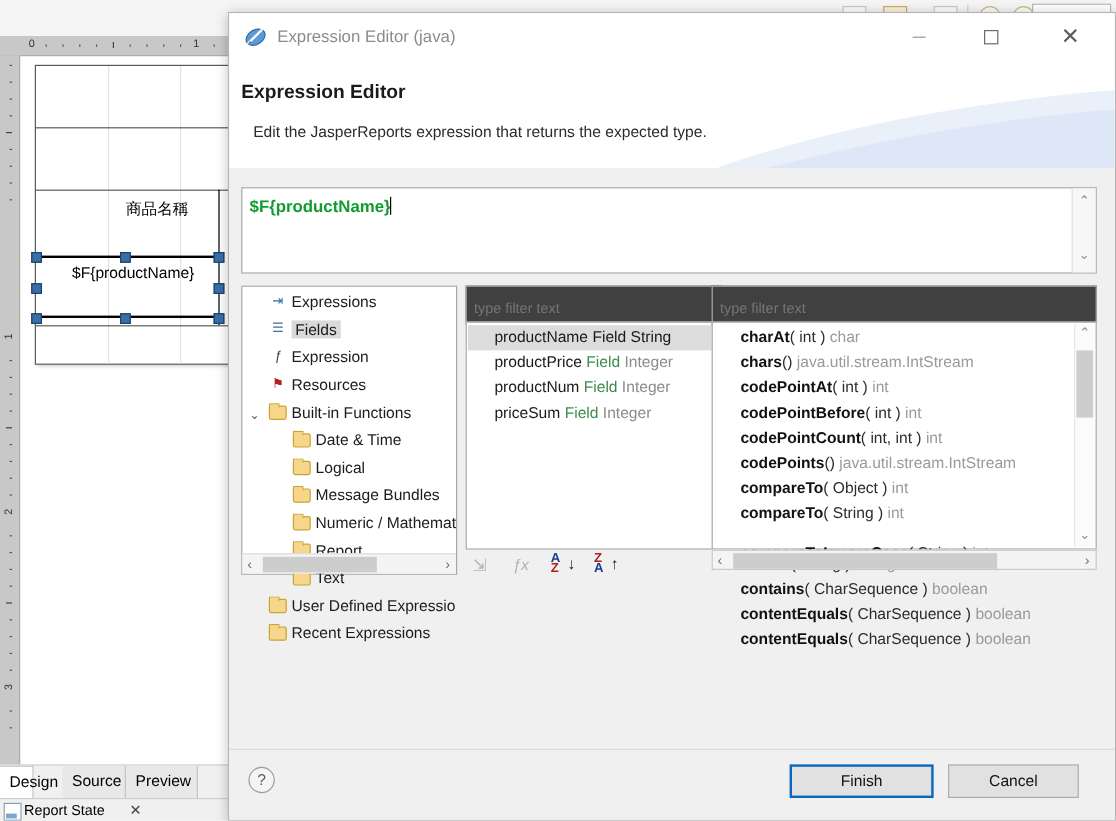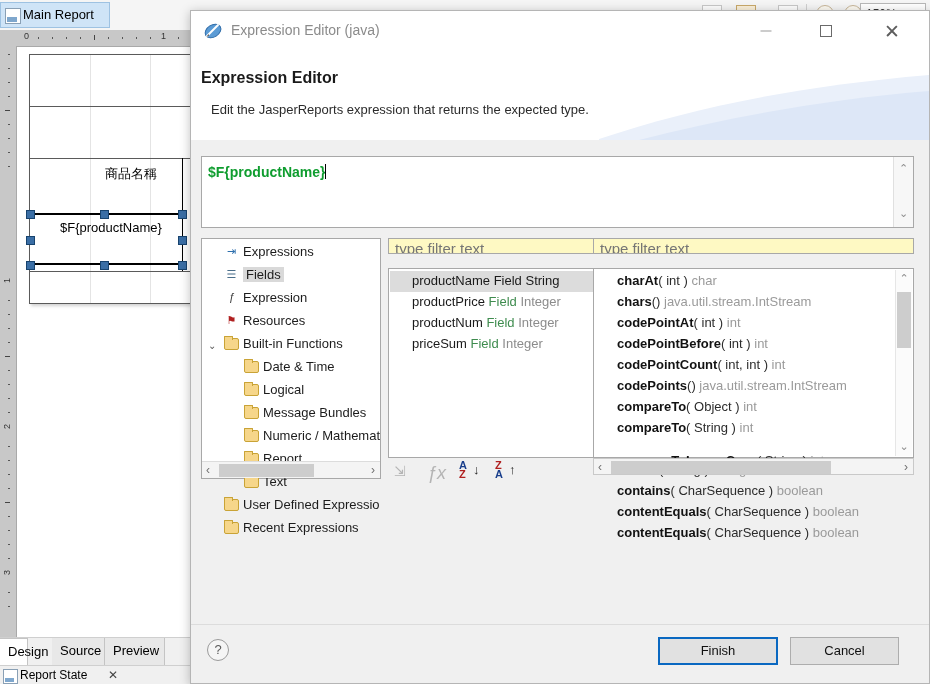--- a/index.html
+++ b/index.html
@@ -238,23 +238,23 @@
   .tree-hscroll .thumb {
     position: absolute; left: 17px; top: 2px; width: 95px; height: 13px;
     background: #cdcdcd;
   }
   .hs-arrow {
     position: absolute; top: 1px; font-size: 12px; color: #707070;
   }
 
   
   .filter-input {
-    position: absolute; height: 16px; background: #fef9c3;
+    position: absolute; height: 33px; background: #404040;
     border: 1px solid #a8a8a8; box-sizing: border-box;
-    font-size: 15px; color: #8e8e8e; padding: 4px 0 0 6px;
+    font-size: 12px; color: #8e8e8e; padding: 4px 0 0 6px;
   }
   .list-row {
     position: absolute; left: 1px; right: 1px; height: 21px;
     font-size: 13px; white-space: nowrap; overflow: hidden;
     padding-left: 22px; box-sizing: border-box; padding-top: 2px;
   }
   .list-row.sel { background: #dcdcdc; }
   .fname { color: #1a1a1a; }
   .fkind { color: #3f8c4f; }
   .fkind.sel { color: #1a1a1a; }
@@ -331,24 +331,20 @@
       <div class="tb-btn" style="left:778px;"></div>
       <div class="tb-sep" style="left:806px;"></div>
       <div class="tb-circ" style="left:816px;"></div>
       <div class="tb-circ" style="left:844px;"></div>
       <div class="zoom-combo">
         <span>150%</span>
         <span class="caret"></span>
       </div>
     </div>
 
-    <div class="main-report-tab">
-      <span class="mrt-icon"></span>
-      <span>Main Report</span>
-    </div>
 
     <div class="ruler-h">
       <span class="tickn" style="left:24px;">0</span>
       <span class="dot" style="left:38px;"></span>
         <span class="dot" style="left:52px;"></span>
       <span class="dot" style="left:66px;"></span>
         <span class="dot" style="left:80px;"></span>
       <span class="big" style="left:94px;"></span>
       <span class="dot" style="left:108px;"></span>
         <span class="dot" style="left:122px;"></span>
@@ -554,21 +550,21 @@
       <div class="panel" style="left:197px; top:128px; width:213px; height:190px;">
         <div id="field-rows">
             <div class="list-row sel" style="top: 2px;"><span class="fname">productName</span><span class="fkind sel"> Field</span><span class="ftype sel"> String</span></div>
             <div class="list-row" style="top: 23px;"><span class="fname">productPrice</span><span class="fkind"> Field</span><span class="ftype"> Integer</span></div>
             <div class="list-row" style="top: 44px;"><span class="fname">productNum</span><span class="fkind"> Field</span><span class="ftype"> Integer</span></div>
             <div class="list-row" style="top: 65px;"><span class="fname">priceSum</span><span class="fkind"> Field</span><span class="ftype"> Integer</span></div>
           </div>
       </div>
       <div class="toolrow" style="left:200px; top:322px; width:210px; height:22px;">
         <span class="ticon" style="left:3px; top:1px; color:#b4b4b4; font-size:14px;">⇲</span>
-        <span class="ticon" style="left:36px; top:1px; color:#b4b4b4; font-style:italic; font-size:18px;">ƒx</span>
+        <span class="ticon" style="left:36px; top:1px; color:#b4b4b4; font-style:italic; font-size:13px;">ƒx</span>
         <span class="ticon" style="left:68px; top:-3px; color:#1a3f8c; font-size:11px; font-weight:bold;">A</span>
         <span class="ticon" style="left:68px; top:6px; color:#b02020; font-size:11px; font-weight:bold;">Z</span>
         <span class="ticon" style="left:82px; top:0px; color:#222; font-size:13px;">↓</span>
         <span class="ticon" style="left:104px; top:-3px; color:#b02020; font-size:11px; font-weight:bold;">Z</span>
         <span class="ticon" style="left:104px; top:6px; color:#1a3f8c; font-size:11px; font-weight:bold;">A</span>
         <span class="ticon" style="left:118px; top:0px; color:#222; font-size:13px;">↑</span>
       </div>
 
       <input class="filter-input" style="left: 402px; top: 98px; width: 321px;" placeholder="type filter text">
       <div class="panel" style="left:402px; top:128px; width:321px; height:190px;">

